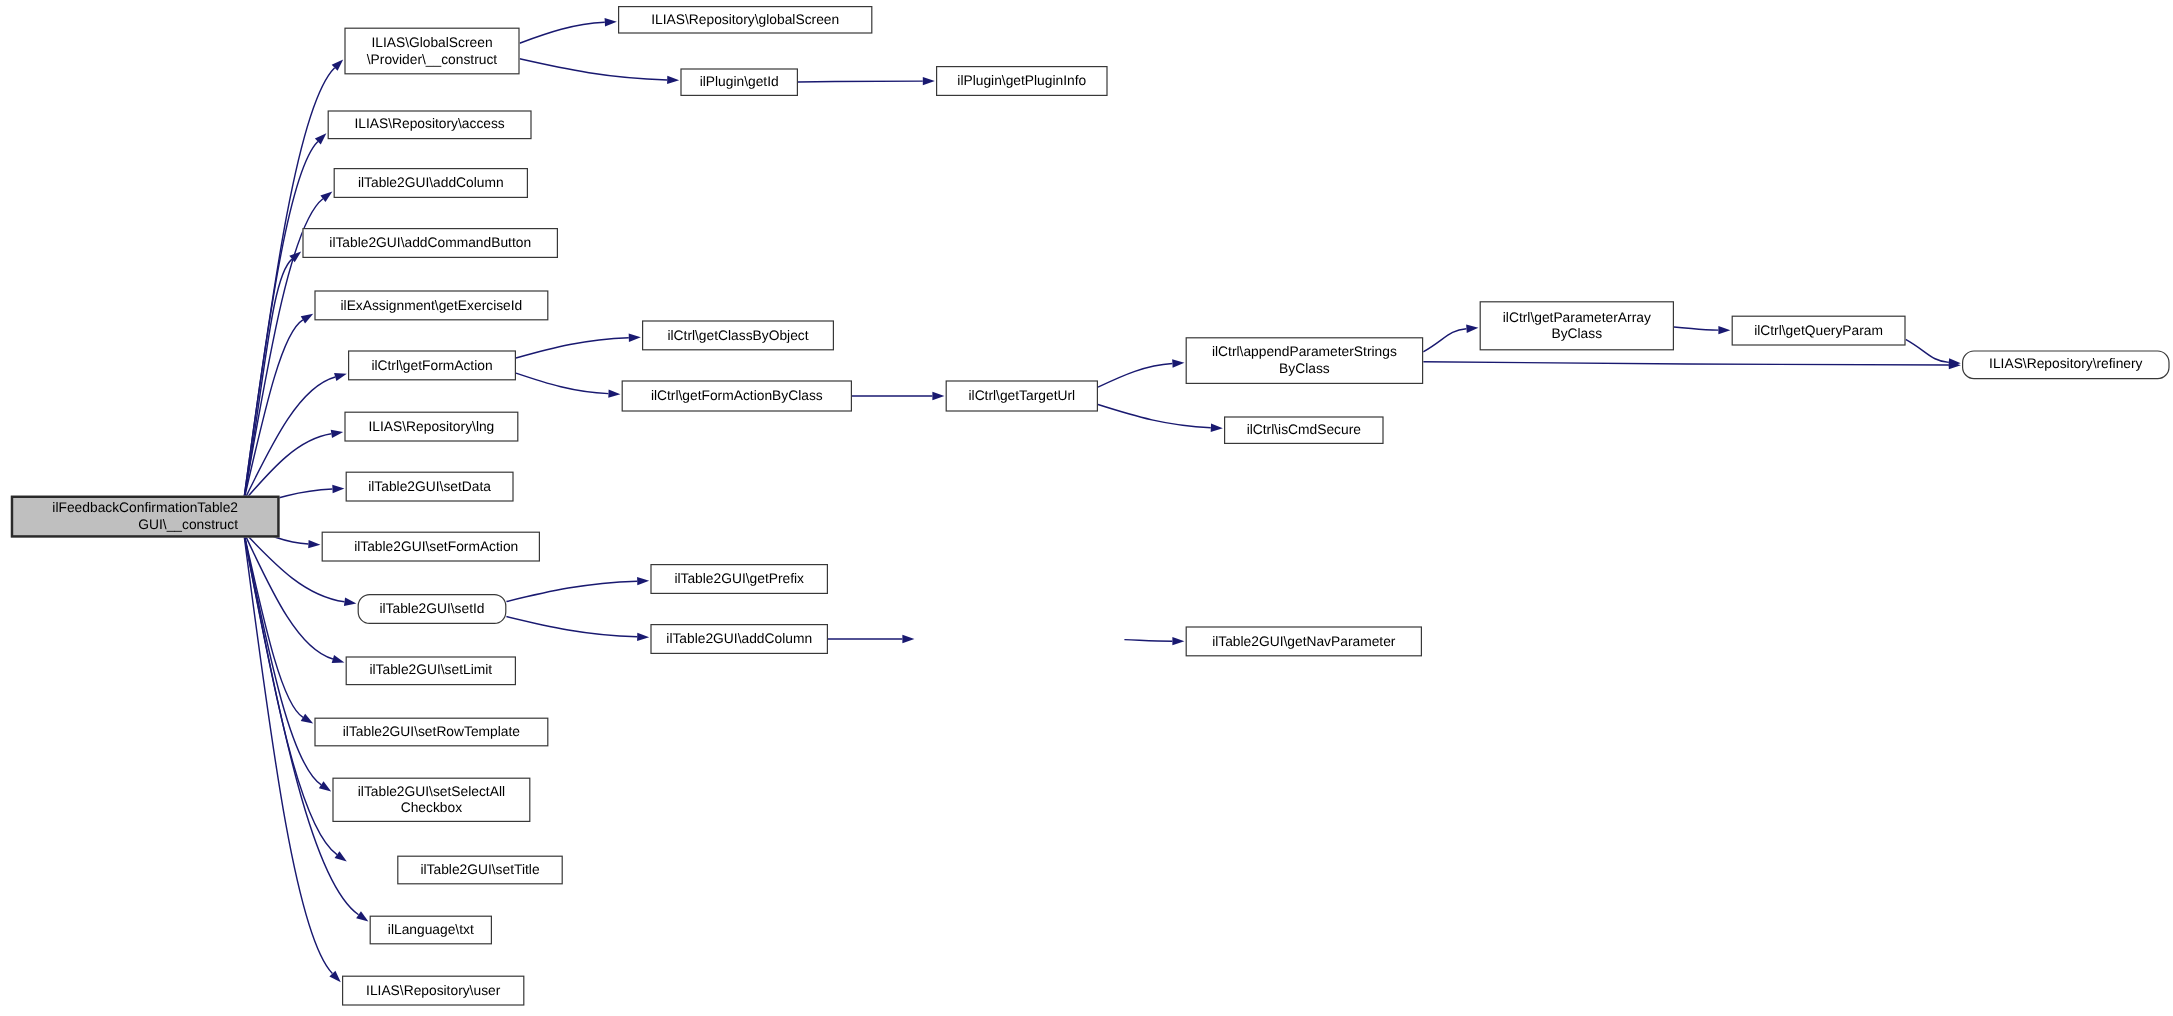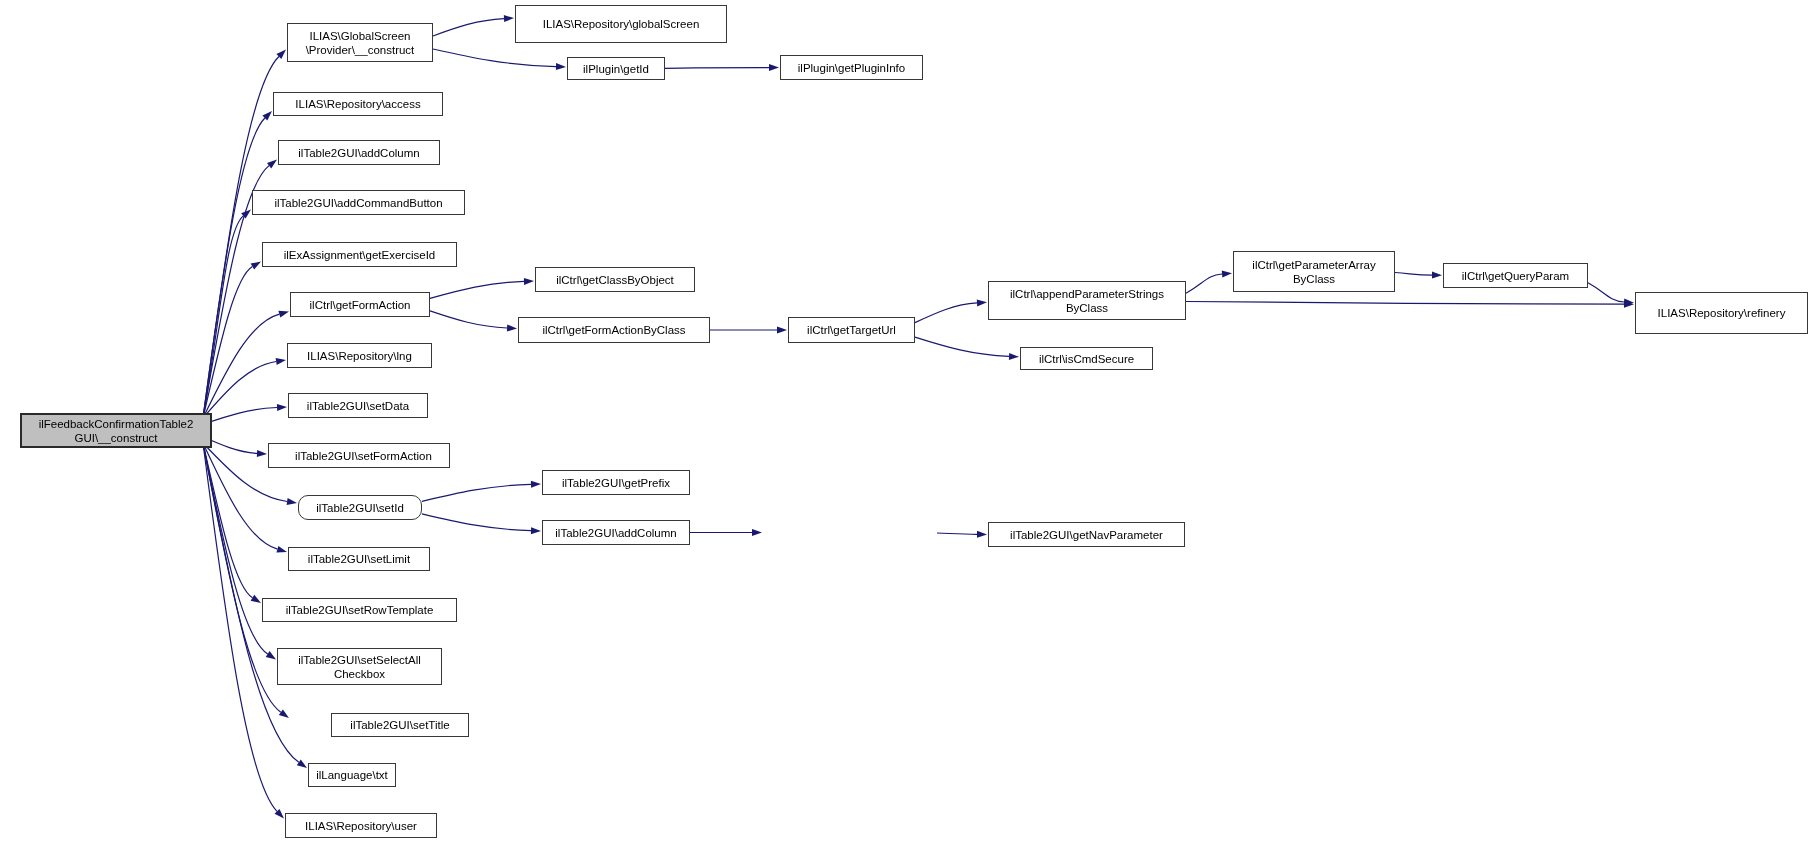--- a/index.html
+++ b/index.html
@@ -103,49 +103,49 @@
       <polygon points="1634.0,302.8 1623.8,305.5 1624.3,298.5" class="edge-arrow"></polygon>
       <path d="M422.0,501.3 C457.7,492.6 487.4,485.7 531.0,484.3" class="edge-path"></path>
       <polygon points="541.0,484.0 531.1,487.8 530.9,480.8" class="edge-arrow"></polygon>
       <path d="M422.0,513.8 C457.7,522.4 487.4,529.3 531.0,530.7" class="edge-path"></path>
       <polygon points="541.0,531.0 530.9,534.2 531.1,527.2" class="edge-arrow"></polygon>
       <path d="M690.0,532.5 C711.6,532.5 729.6,532.5 752.0,532.5" class="edge-path"></path>
       <polygon points="762.0,532.5 752.0,536.0 752.0,529.0" class="edge-arrow"></polygon>
       <path d="M937.0,533.0 C955.0,533.7 962.0,534.2 977.0,534.3" class="edge-path"></path>
       <polygon points="987.0,534.4 977.0,537.8 977.0,530.8" class="edge-arrow"></polygon>
     </svg>
-<div class="node root" style="left: 20px; top: 413px; width: 192px; height: 35px;"><span>ilFeedbackConfirmationTable2
+<div class="node root" style="left: 9px; top: 413px; width: 224px; height: 35px; text-align: right;"><span>ilFeedbackConfirmationTable2
 GUI\__construct</span></div>
     <div class="node" style="left: 287px; top: 23px; width: 146px; height: 39px;"><span>ILIAS\GlobalScreen
 \Provider\__construct</span></div>
     <div class="node" style="left: 273px; top: 92px; width: 170px; height: 24px;"><span>ILIAS\Repository\access</span></div>
     <div class="node" style="left: 278px; top: 140px; width: 162px; height: 25px;"><span>ilTable2GUI\addColumn</span></div>
     <div class="node" style="left: 252px; top: 190px; width: 213px; height: 25px;"><span>ilTable2GUI\addCommandButton</span></div>
     <div class="node" style="left: 262px; top: 242px; width: 195px; height: 25px;"><span>ilExAssignment\getExerciseId</span></div>
     <div class="node" style="left: 290px; top: 292px; width: 140px; height: 25px;"><span>ilCtrl\getFormAction</span></div>
     <div class="node" style="left: 287px; top: 343px; width: 145px; height: 25px;"><span>ILIAS\Repository\lng</span></div>
     <div class="node" style="left: 288px; top: 393px; width: 140px; height: 25px;"><span>ilTable2GUI\setData</span></div>
     <div class="node" style="left: 268px; top: 443px; width: 182px; height: 25px; padding-left: 11px;"><span>ilTable2GUI\setFormAction</span></div>
     <div class="node" style="left: 298px; top: 495px; width: 124px; height: 25px; border-radius: 10px;"><span>ilTable2GUI\setId</span></div>
     <div class="node" style="left: 288px; top: 547px; width: 142px; height: 24px;"><span>ilTable2GUI\setLimit</span></div>
     <div class="node" style="left: 262px; top: 598px; width: 195px; height: 24px;"><span>ilTable2GUI\setRowTemplate</span></div>
     <div class="node" style="left: 277px; top: 648px; width: 165px; height: 37px;"><span>ilTable2GUI\setSelectAll
 Checkbox</span></div>
     <div class="node" style="left: 290px; top: 713px; width: 138px; height: 24px; margin-left: 41px;"><span>ilTable2GUI\setTitle</span></div>
-    <div class="node" style="left: 308px; top: 763px; width: 88px; height: 24px;"><span>ilLanguage\txt</span></div>
+    <div class="node" style="left: 308px; top: 763px; width: 102px; height: 24px;"><span>ilLanguage\txt</span></div>
     <div class="node" style="left: 285px; top: 813px; width: 152px; height: 25px;"><span>ILIAS\Repository\user</span></div>
-    <div class="node" style="left: 515px; top: 5px; width: 212px; height: 38px;"><span>ILIAS\Repository\globalScreen</span></div>
+    <div class="node" style="left: 515px; top: 5px; width: 212px; height: 23px;"><span>ILIAS\Repository\globalScreen</span></div>
     <div class="node" style="left: 567px; top: 57px; width: 98px; height: 23px;"><span>ilPlugin\getId</span></div>
     <div class="node" style="left: 780px; top: 55px; width: 143px; height: 25px;"><span>ilPlugin\getPluginInfo</span></div>
     <div class="node" style="left: 535px; top: 267px; width: 160px; height: 25px;"><span>ilCtrl\getClassByObject</span></div>
     <div class="node" style="left: 518px; top: 317px; width: 192px; height: 26px;"><span>ilCtrl\getFormActionByClass</span></div>
     <div class="node" style="left: 788px; top: 317px; width: 127px; height: 26px;"><span>ilCtrl\getTargetUrl</span></div>
     <div class="node" style="left: 988px; top: 281px; width: 198px; height: 39px;"><span>ilCtrl\appendParameterStrings
 ByClass</span></div>
     <div class="node" style="left: 1020px; top: 347px; width: 133px; height: 23px;"><span>ilCtrl\isCmdSecure</span></div>
     <div class="node" style="left: 1233px; top: 251px; width: 162px; height: 41px;"><span>ilCtrl\getParameterArray
 ByClass</span></div>
     <div class="node" style="left: 1443px; top: 263px; width: 145px; height: 25px;"><span>ilCtrl\getQueryParam</span></div>
-    <div class="node" style="left: 1635px; top: 292px; width: 173px; height: 42px;"><span>ILIAS\Repository\refinery</span></div>
+    <div class="node" style="left: 1635px; top: 292px; width: 173px; height: 24px; border-radius: 10px;"><span>ILIAS\Repository\refinery</span></div>
     <div class="node" style="left: 542px; top: 470px; width: 148px; height: 25px;"><span>ilTable2GUI\getPrefix</span></div>
     <div class="node" style="left: 542px; top: 520px; width: 148px; height: 25px;"><span>ilTable2GUI\addColumn</span></div>
     <div class="node" style="left: 988px; top: 522px; width: 197px; height: 25px;"><span>ilTable2GUI\getNavParameter</span></div>
   </div>
 
 </body></html>

